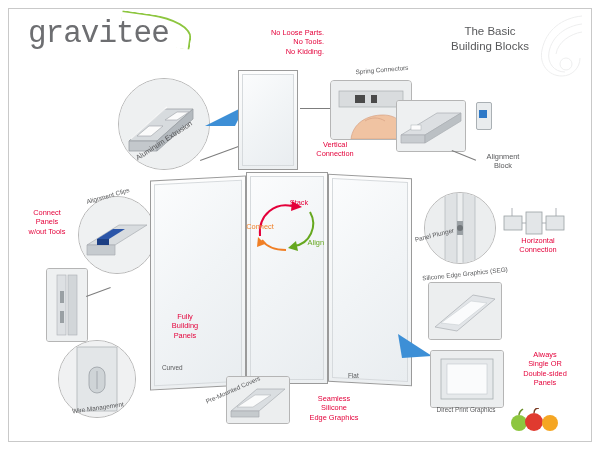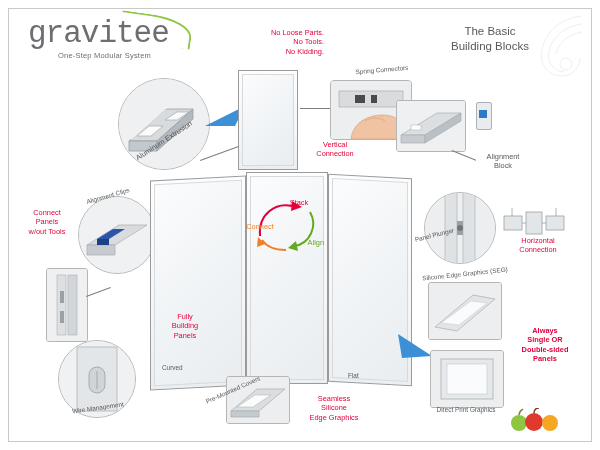--- a/index.html
+++ b/index.html
@@ -138,21 +138,20 @@
 <body>
 
 <div id="page">
   <div class="frame"></div>
 
   <div class="logo">
     <div style="position:relative;">
       <div class="logo-word">gravitee</div>
       <div class="logo-swoosh"></div>
     </div>
-    <div class="logo-tag">One-Step Modular System</div>
   </div>
 
   <svg class="corner-orn" viewBox="0 0 72 70">
     <g fill="none" stroke="#b9bbbd" stroke-width="1">
       <path d="M70 2 C50 4 34 16 30 36 C27 50 36 62 50 62 C60 62 68 54 68 44"></path>
       <path d="M70 10 C54 12 40 22 37 38 C35 49 42 58 53 58"></path>
       <path d="M70 18 C58 20 46 28 44 40"></path>
       <circle cx="54" cy="50" r="6"></circle>
     </g>
   </svg>
@@ -339,21 +338,21 @@
 
   <div style="position:absolute; left:430px; top:350px; width:72px; height:56px; border:1px solid #b5b5b5; border-radius:3px; overflow:hidden; background:#f1f1f1;">
     <svg viewBox="0 0 72 56" style="width:100%;height:100%;">
       <rect width="72" height="56" fill="#eceeef"></rect>
       <rect x="10" y="8" width="52" height="40" fill="#e6e9eb" stroke="#a9aeb2" stroke-width="0.8"></rect>
       <rect x="16" y="13" width="40" height="30" fill="#fafbfc" stroke="#c3c8cc" stroke-width="0.6"></rect>
     </svg>
   </div>
   <div class="ann gray tiny" style="left:424px; top:406px; width:84px;">Direct Print Graphics</div>
 
-  <div class="ann" style="left:506px; top:326px; width:78px; white-space:pre-line;font-weight:bold;">Always
+  <div class="ann" style="left:506px; top:350px; width:78px; white-space:pre-line;">Always
 Single OR
 Double-sided
 Panels</div>
 
   <svg style="position:absolute; left:506px; top:408px; width:56px; height:26px;" viewBox="0 0 56 26">
     <circle cx="13" cy="15" r="8" fill="#8dc63f"></circle>
     <circle cx="28" cy="14" r="9" fill="#e03a2f"></circle>
     <circle cx="44" cy="15" r="8" fill="#f5a623"></circle>
     <path d="M13,7 C13,3 16,2 17,1" stroke="#6b8f2a" stroke-width="1.4" fill="none"></path>
     <path d="M28,5 C28,1 31,0 33,0" stroke="#7a3a22" stroke-width="1.4" fill="none"></path>

